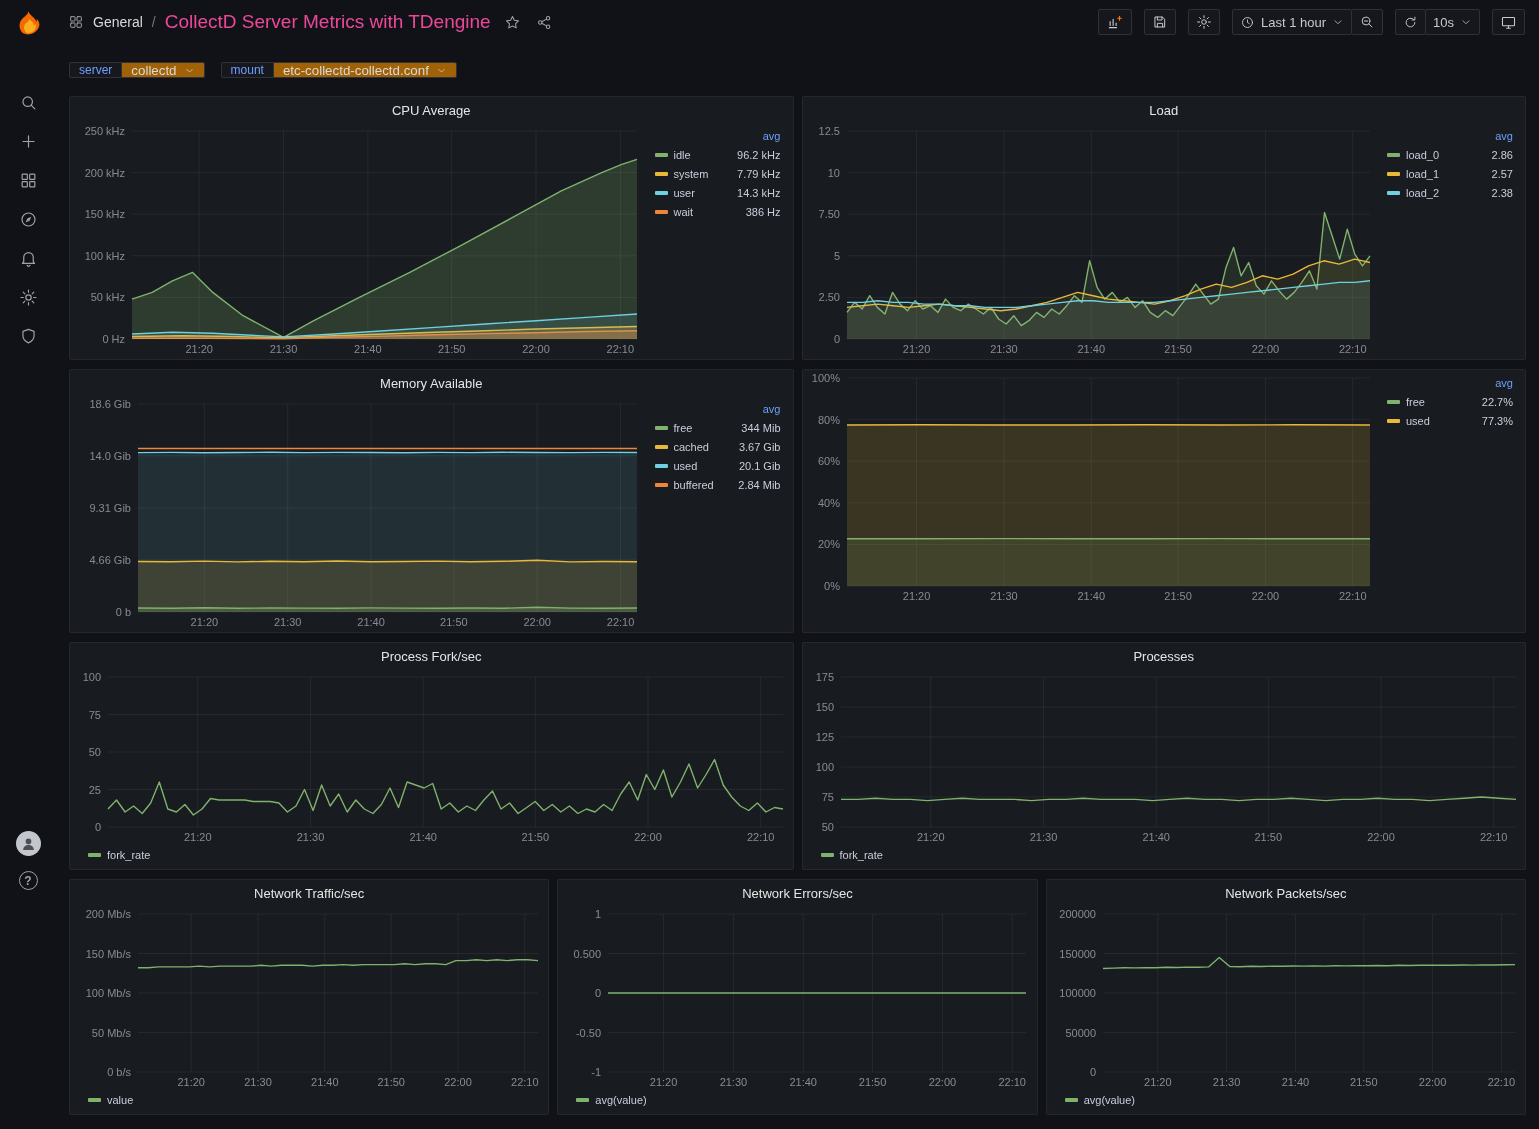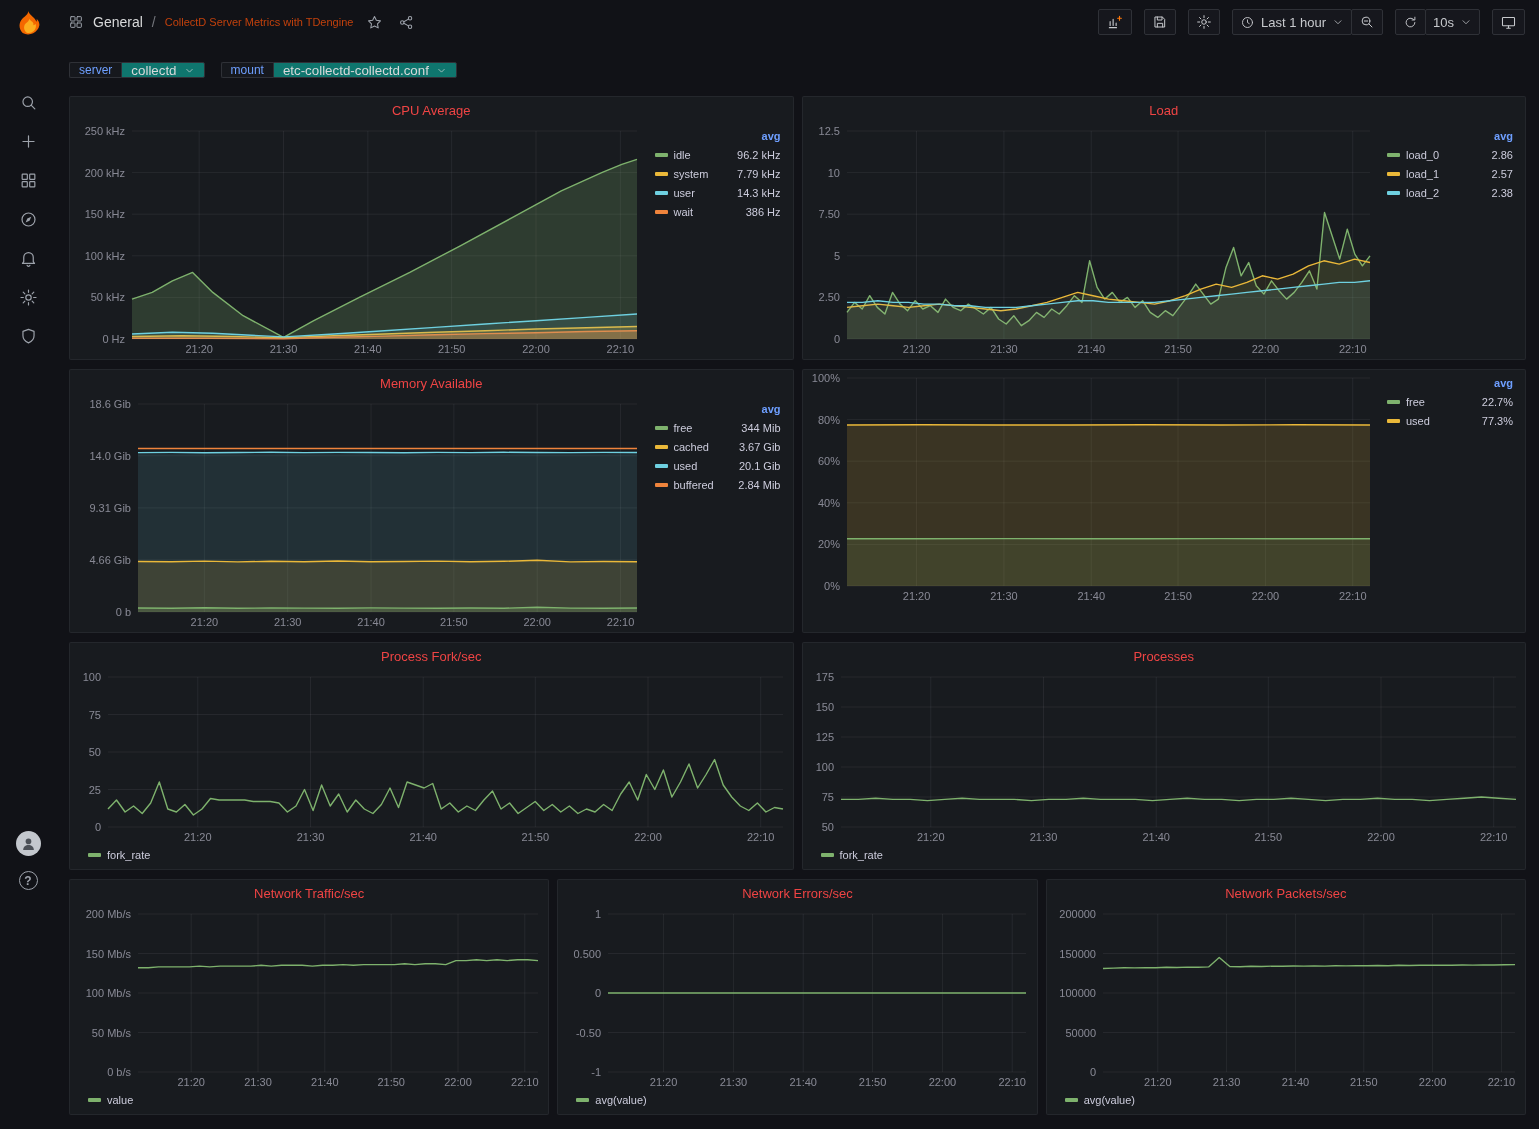--- a/index.html
+++ b/index.html
@@ -16,46 +16,46 @@
   .avatar{width:25px;height:25px;border-radius:50%;background:#c3c7cd;display:flex;align-items:center;justify-content:center;cursor:pointer;border:none}
   .help-circle{width:19px;height:19px;border-radius:50%;border:1.5px solid #9da2ab;color:#9da2ab;display:flex;align-items:center;justify-content:center;font-size:12px;font-weight:700;cursor:pointer;background:none}
 
   
   .main{flex:1;display:flex;flex-direction:column;min-width:0}
   .navbar{height:44px;flex:0 0 44px;display:flex;align-items:center;justify-content:space-between;padding:0 14px 0 12px}
   .nav-left{display:flex;align-items:center;gap:9px;color:#d8d9da}
   .crumb-icon{color:#9da2ab;display:flex}
   .crumb-section{font-size:14px;color:#d8d9da;cursor:pointer;background:none;border:none}
   .crumb-sep{color:#74767c;font-size:14px}
-  .crumb-title{font-size:11px;color:#c2410c;cursor:pointer;background:none;border:none}
+  .crumb-title{font-size:19px;color:#ec4899;cursor:pointer;background:none;border:none}
   .nav-action{background:none;border:none;color:#9da2ab;display:flex;cursor:pointer;padding:2px;margin-left:2px}
   .nav-right{display:flex;align-items:center;gap:12px}
   .nav-btn{height:26px;display:flex;align-items:center;justify-content:center;gap:6px;padding:0 7px;
     background:#16171d;border:1px solid #2f3137;border-radius:2px;color:#c7c9cd;font-size:13px;cursor:pointer}
   .btn-group{display:flex}
   .btn-group .nav-btn + .nav-btn{margin-left:-1px}
 
   
   .submenu{flex:0 0 52px;display:flex;align-items:center;gap:16px;padding:0 13px}
   .chip{display:flex;height:16px;font-size:12px}
   .chip-label{display:flex;align-items:center;padding:0 9px;background:#16181d;border:1px solid #2f3137;border-right:none;border-radius:2px 0 0 2px;color:#6e9fff;font-weight:500}
-  .chip-value{display:flex;align-items:center;gap:7px;padding:0 9px;background:#0f766e;border:1px solid #2f3137;border-radius:0 2px 2px 0;color:#d8d9da;cursor:pointer}
+  .chip-value{display:flex;align-items:center;gap:7px;padding:0 9px;background:#a16207;border:1px solid #2f3137;border-radius:0 2px 2px 0;color:#d8d9da;cursor:pointer}
 
   
   .dashboard{flex:1;display:grid;grid-template-columns:repeat(6,1fr);grid-template-rows:264px 264px 228px 236px;gap:9px 8px;padding:0 13px 12px}
   .span3{grid-column:span 3}
   .span2{grid-column:span 2}
   .panel{background:#181b1f;border:1px solid rgba(204,204,220,0.07);border-radius:2px;display:flex;flex-direction:column;min-width:0;min-height:0}
-  .panel-header{flex:0 0 26px;display:flex;align-items:center;justify-content:center;font-size:13px;font-weight:500;color:#ef4444;cursor:pointer}
+  .panel-header{flex:0 0 26px;display:flex;align-items:center;justify-content:center;font-size:13px;font-weight:500;color:#e5e5e5;cursor:pointer}
   .panel-body{flex:1;display:flex;min-height:0;padding:0 4px 2px 6px}
   .panel-body.lb{flex-direction:column}
   .chart-area{flex:1;min-width:0;min-height:0;position:relative}
   .legend{flex:0 0 auto}
   .legend-right{width:146px;padding:4px 8px 0 12px;font-size:11px;overflow:hidden}
-  .legend-head{text-align:right;color:#6e9fff;font-weight:700;height:18px;line-height:18px}
+  .legend-head{text-align:right;color:#6e9fff;font-weight:400;height:18px;line-height:18px}
   .legend-row{display:flex;align-items:center;gap:6px;height:19px;cursor:pointer;color:#ccccdc}
   .legend-bottom{display:flex;align-items:center;gap:14px;padding:2px 0 4px 12px;height:22px;font-size:11px}
   .swatch{width:13px;height:4px;border-radius:1px;flex:0 0 auto}
   .lval{margin-left:auto}
   svg text.tick{fill:rgba(204,204,220,0.62);font-size:11px;font-family:"Liberation Sans",sans-serif}
 
   
   svg.ic{stroke:currentColor;fill:none;stroke-width:1.5;stroke-linecap:round;stroke-linejoin:round}
 </style>
 </head>

